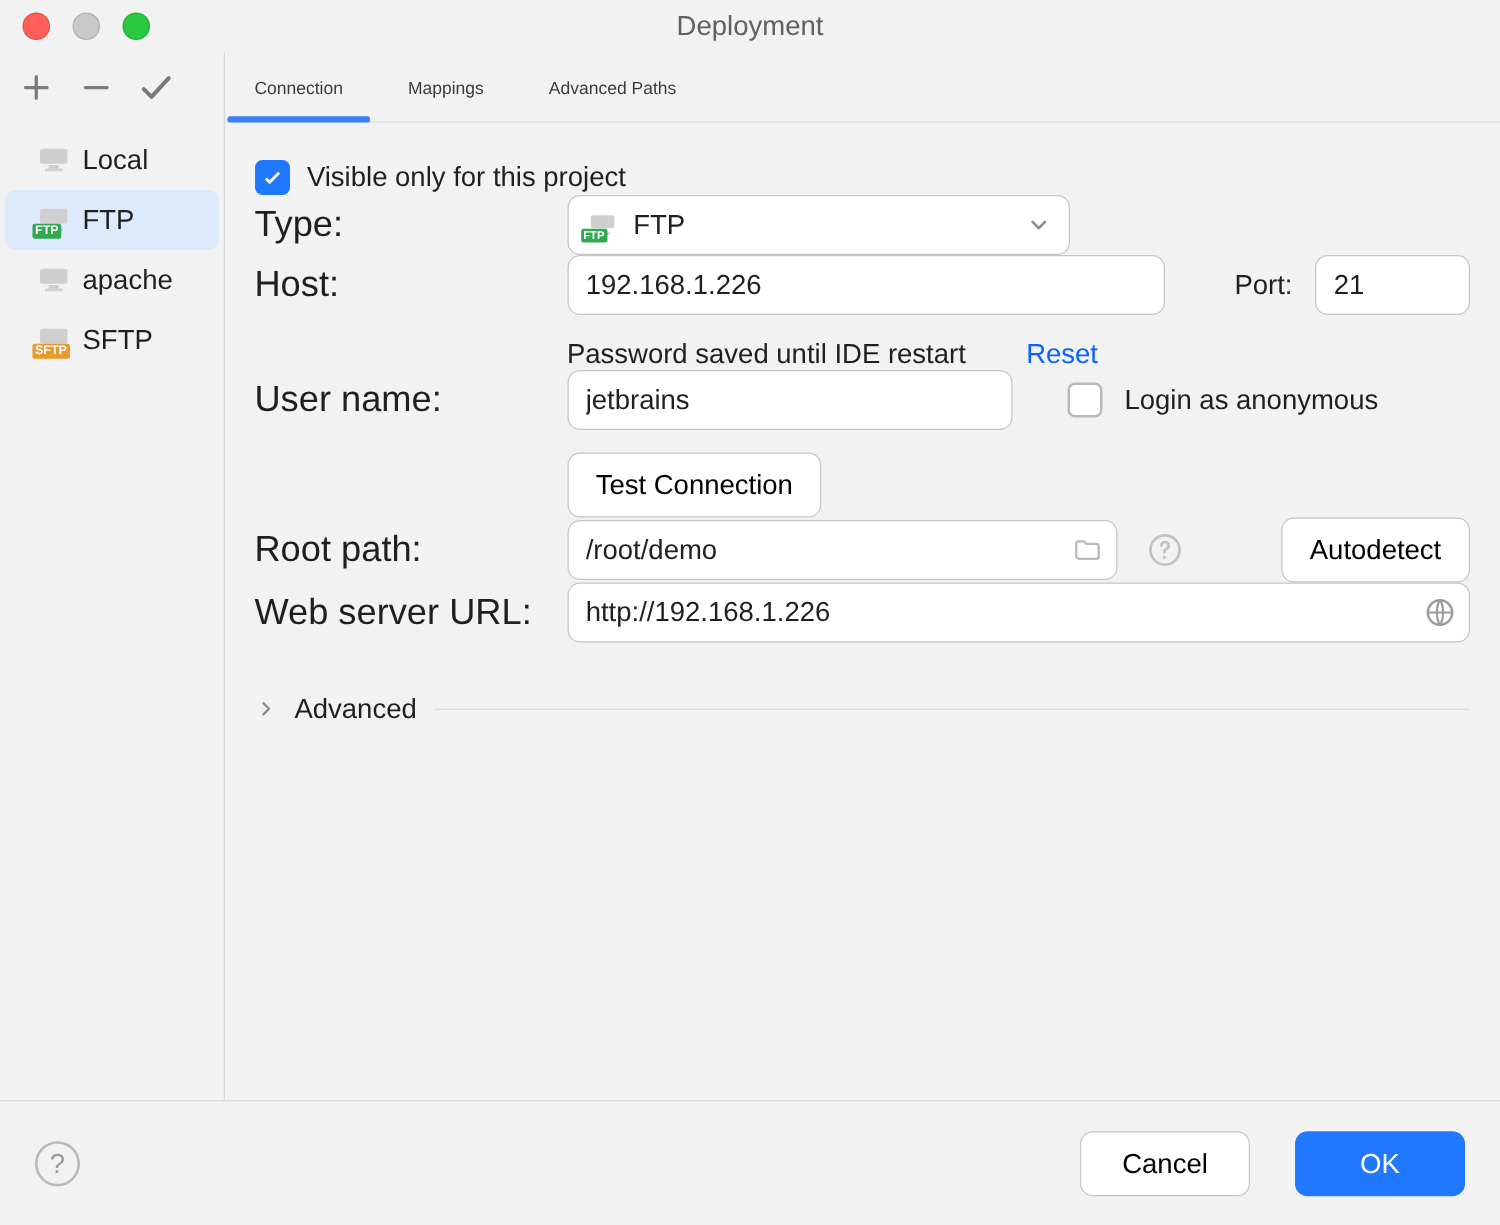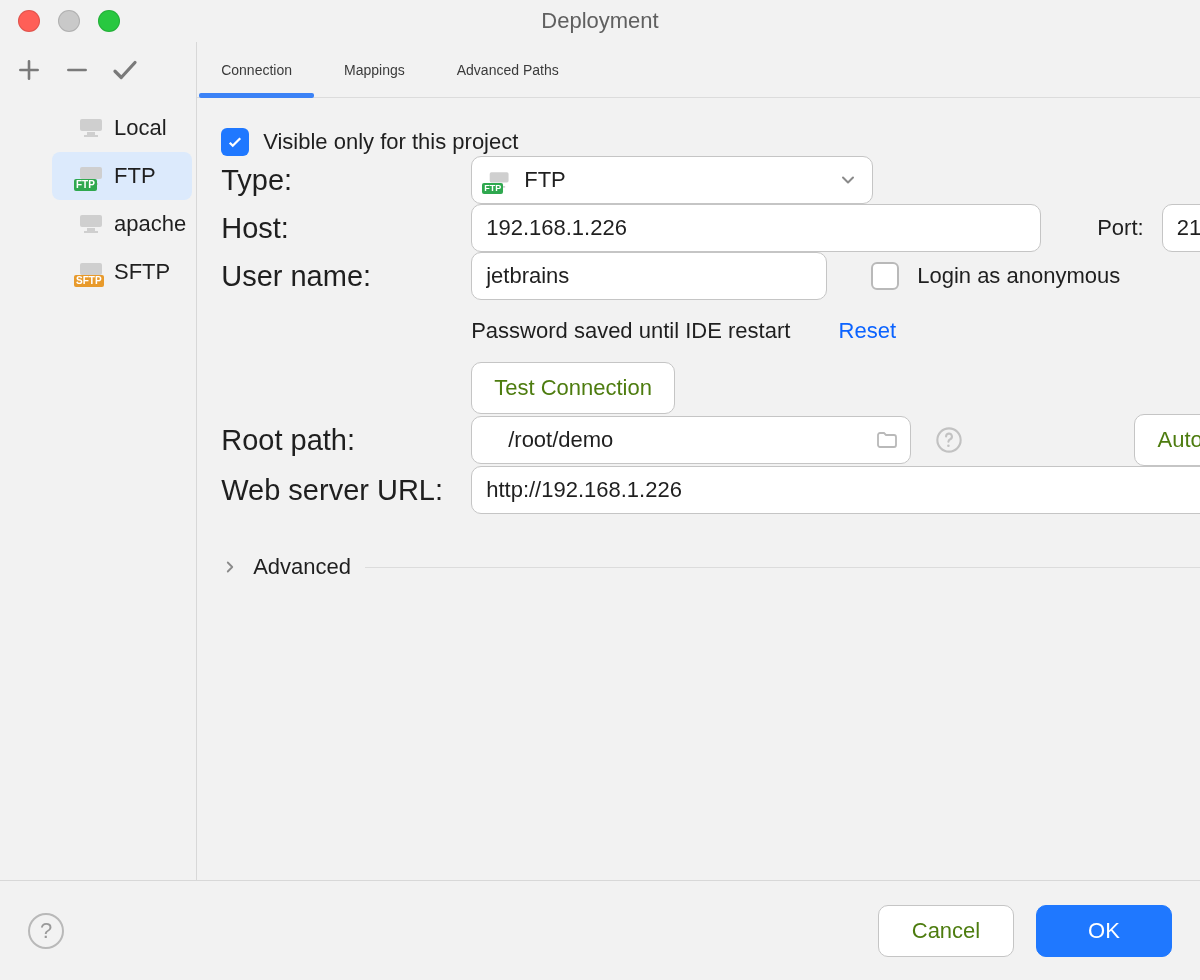--- a/index.html
+++ b/index.html
@@ -48,21 +48,21 @@
     display: flex; align-items: center; gap: 18px;
     padding: 0 14px;
   }
   .tool-icon {
     width: 30px; height: 30px;
     display: inline-flex; align-items: center; justify-content: center;
     color: #7a7a7a;
   }
   .tool-icon svg { display: block; }
 
-  .server-list { padding-top: 6px; padding-left: 48px; }
+  .server-list { padding-top: 6px; }
   .server-item {
     display: flex; align-items: center; gap: 8px;
     height: 48px; padding: 0 10px 0 30px;
     color: #1f1f1f; cursor: default;
   }
   .server-item.selected {
     background: #dceafc; border-radius: 8px; margin: 0 4px;
     padding-left: 26px;
   }
   .server-icon {
@@ -125,21 +125,21 @@
   .select { justify-content: space-between; width: 402px; }
   .select .sel-left { display: inline-flex; align-items: center; gap: 10px; }
   .select .chev { color: #8a8a8a; }
   .input input {
     border: none; outline: none; width: 100%; height: 100%;
     font: inherit; color: inherit; background: transparent; padding: 0;
   }
 
   .button {
     background: #fff; border: 1px solid #c5c5c5; border-radius: 10px;
-    height: 52px; padding: 0 22px; font-size: 22px; color: #4d7c0f;
+    height: 52px; padding: 0 22px; font-size: 22px; color: #000000;
     display: inline-flex; align-items: center; justify-content: center;
     cursor: default;
   }
   .button.primary {
     background: #1f78ff; border-color: #1f78ff; color: #ffffff;
   }
 
   .link { color: #0b63ff; cursor: default; }
 
   .icon-btn {
@@ -153,21 +153,21 @@
     margin-top: 40px;
   }
   .advanced .line { flex: 1; height: 1px; background: #dcdcdc; }
 
   
   .footer {
     height: 100px; border-top: 1px solid #d8d8d8;
     display: flex; align-items: center; justify-content: space-between;
     padding: 0 28px;
   }
-  .footer .right { display: flex; gap: 22px; }
+  .footer .right { display: flex; gap: 36px; }
   .help-circle {
     width: 36px; height: 36px; border: 2px solid #b9b9b9; border-radius: 50%;
     display: inline-flex; align-items: center; justify-content: center;
     color: #9a9a9a; font-size: 22px;
   }
 
   
   svg { display: block; }
 </style>
 </head>
@@ -289,58 +289,58 @@
           <span class="chev">
             <svg viewBox="0 0 24 24" width="20" height="20">
                 <path d="M6 9l6 6 6-6" fill="none" stroke="#8a8a8a" stroke-width="2.4" stroke-linecap="round" stroke-linejoin="round"></path>
               </svg>
           </span>
         </div>
       </div>
 
       <div class="row">
         <div class="label-col">Host:</div>
-        <div class="input" style="width:570px">
+        <div class="input" style="width:478px">
           <input value="192.168.1.226" style="">
         </div>
         <div style="width:20px"></div>
         <div style="font-size:22px">Port:</div>
         <div class="input" style="width:124px">
           <input value="21" style="">
         </div>
       </div>
 
       <div>
+        <div class="row" style="margin-top:18px">
+          <div class="indent-col"></div>
+          <span>Password saved until IDE restart</span>
+          <span>&nbsp;&nbsp;</span>
+          <span class="link">Reset</span>
+        </div>
+
         <div class="row">
           <div class="label-col">User name:</div>
           <div class="input" style="width:356px">
             <input value="jetbrains" style="">
           </div>
           <div style="width:8px"></div>
           <span class="checkbox unchecked"></span>
           <span>Login as anonymous</span>
         </div>
 
         <div class="row" style="margin-top:18px">
           <div class="indent-col"></div>
-          <span>Password saved until IDE restart</span>
-          <span>&nbsp;&nbsp;</span>
-          <span class="link">Reset</span>
-        </div>
-
-        <div class="row" style="margin-top:18px">
-          <div class="indent-col"></div>
           <div class="button">Test Connection</div>
         </div>
       </div>
 
       <div class="row">
         <div class="label-col">Root path:</div>
         <div class="input" style="width:440px; padding-right:8px; gap:8px">
-          <input style="flex: 1 1 0%; margin-left: 22px;" value="/root/demo">
+          <input style="flex: 1 1 0%;" value="/root/demo">
           <span class="icon-btn" style="width:30px;height:30px">
             <svg viewBox="0 0 24 24" width="24" height="24">
                 <path d="M3 7a2 2 0 0 1 2-2h4l2 2h8a2 2 0 0 1 2 2v8a2 2 0 0 1-2 2H5a2 2 0 0 1-2-2V7z" fill="none" stroke="#b9b9b9" stroke-width="1.8"></path>
               </svg>
           </span>
         </div>
         <span class="icon-btn">
           <svg viewBox="0 0 24 24" width="28" height="28">
               <circle cx="12" cy="12" r="10" fill="none" stroke="#c2c2c2" stroke-width="1.8"></circle>
               <path d="M9.5 9a2.5 2.5 0 1 1 3.5 2.3c-.9.4-1.5 1-1.5 2.2" fill="none" stroke="#c2c2c2" stroke-width="1.8" stroke-linecap="round"></path>

